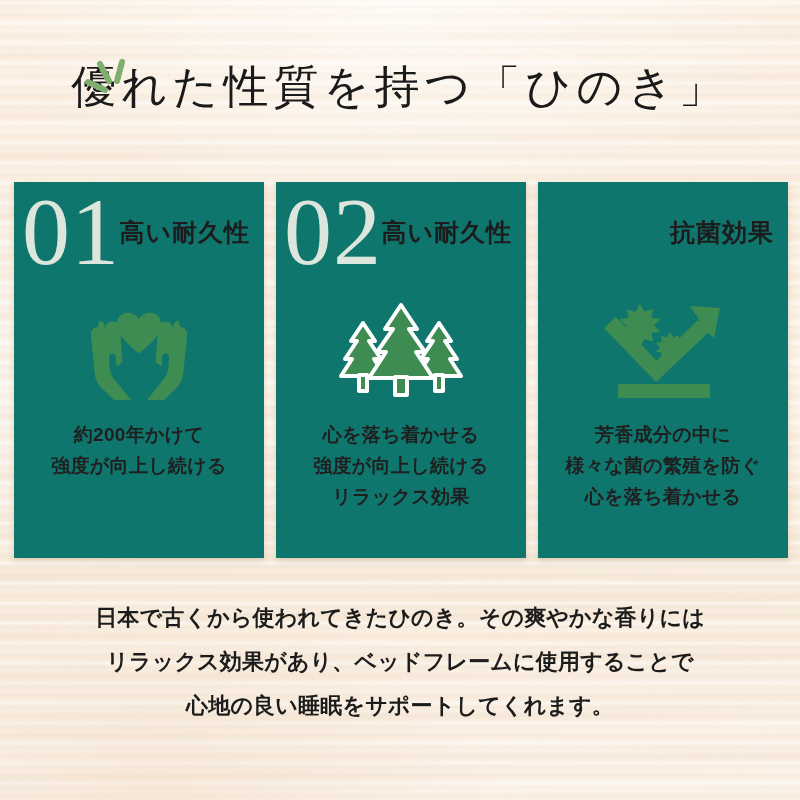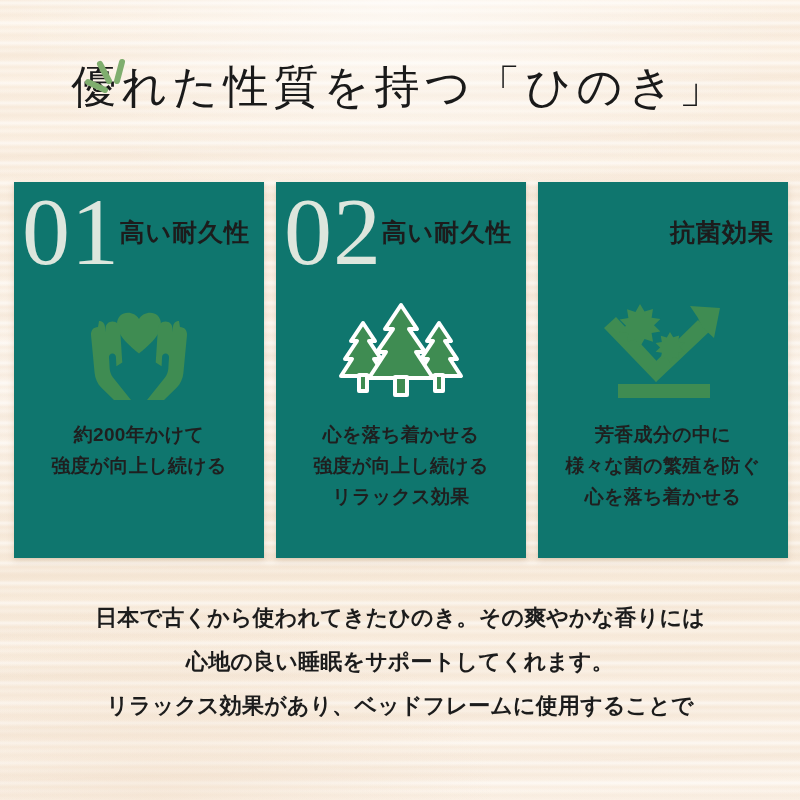--- a/index.html
+++ b/index.html
@@ -233,15 +233,15 @@
       <span>芳香成分の中に</span>
       <span>様々な菌の繁殖を防ぐ</span>
       <span>心を落ち着かせる</span>
     </div>
   </div>
 
 </div>
 
 <div id="footer">
   <span>日本で古くから使われてきたひのき。その爽やかな香りには</span>
+  <span>リラックス効果があり、ベッドフレームに使用することで</span>
   <span>心地の良い睡眠をサポートしてくれます。</span>
-  <span>リラックス効果があり、ベッドフレームに使用することで</span>
 </div>
 
 </body></html>

